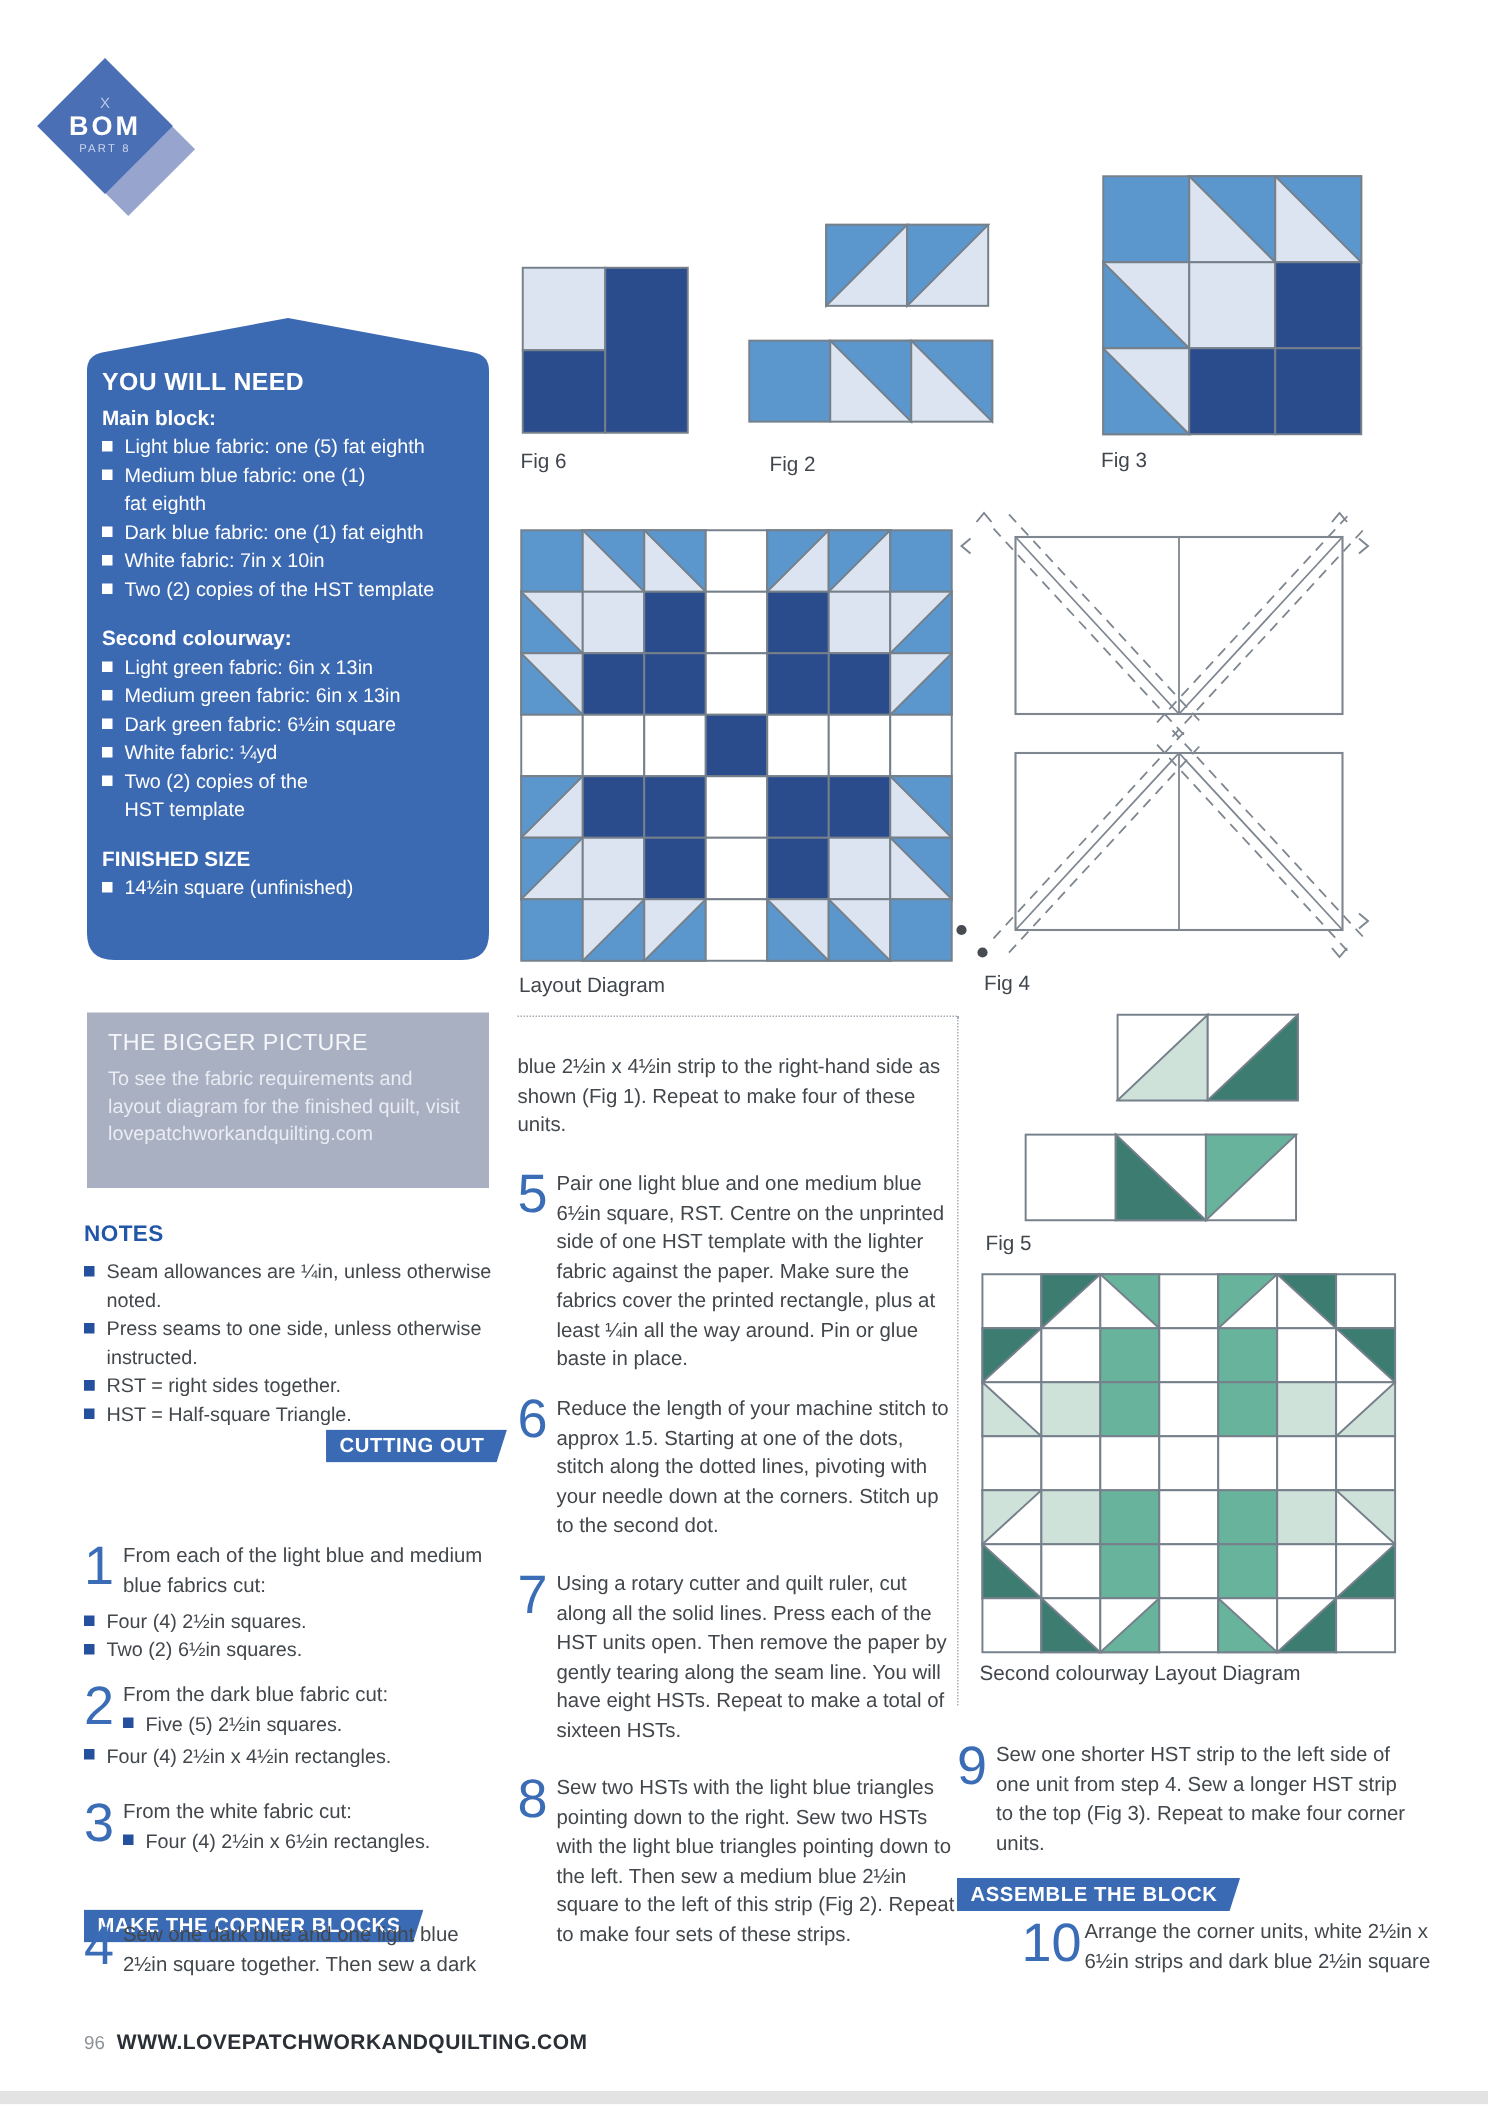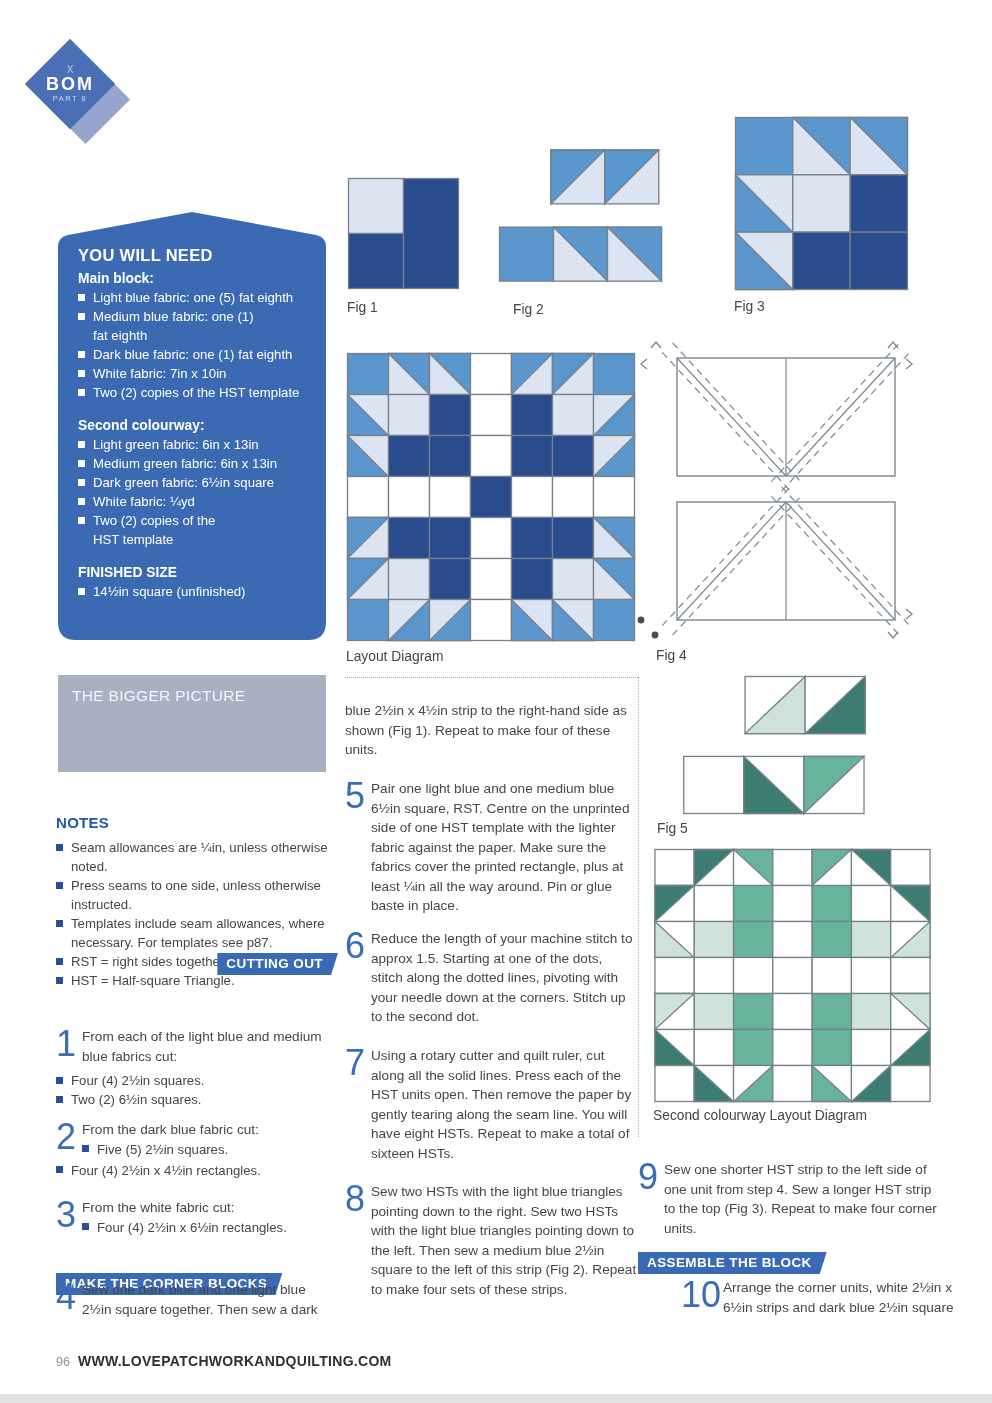--- a/index.html
+++ b/index.html
@@ -10,30 +10,30 @@
   .diamond{position:absolute;width:63px;height:63px;transform:rotate(45deg);}
   .badge-text{position:absolute;display:flex;flex-direction:column;align-items:center;justify-content:center;
               text-align:center;color:#fff;}
   .badge-x{font-size:10px;color:#b9c6e4;line-height:10px;}
   .badge-title{font-size:18px;font-weight:bold;letter-spacing:2px;line-height:19px;}
   .badge-sub{font-size:7.5px;color:#ccd6ec;letter-spacing:1.5px;line-height:9px;}
   
   .ywn{position:absolute;left:58px;top:212px;width:268px;height:428px;}
   .ywn svg.bg{position:absolute;left:0;top:0;}
   .ywn-content{position:absolute;left:0;top:0;width:268px;box-sizing:border-box;
-               padding:34px 14px 0 20px;color:#fff;}
+               padding:34px 14px 0 10px;color:#fff;}
   .ywn-title{font-size:16.5px;font-weight:bold;letter-spacing:.3px;margin:0 0 6px 0;}
   .sub-h{font-size:13.8px;font-weight:bold;margin:0 0 2px 0;}
   .gap{height:16px;}
   .bitem{position:relative;padding-left:15px;font-size:13.2px;line-height:19px;white-space:pre-line;}
   .bsq{position:absolute;left:0;top:5.5px;width:7px;height:7px;background:#fff;}
   .dark .bsq{background:#24509e;}
   .dark .bitem{color:#42474c;}
   
-  .graybox{position:absolute;left:58px;top:675px;width:268px;height:97px;background:#a9b0c2;
+  .graybox{position:absolute;left:58px;top:675px;width:268px;height:117px;background:#a9b0c2;
            box-sizing:border-box;padding:12px 14px;}
   .graybox h3{margin:0 0 5px 0;font-size:15.5px;font-weight:400;color:#f4f6fa;letter-spacing:.3px;}
   .graybox p{margin:0;font-size:13.2px;line-height:18.5px;color:#e9ecf3;}
   
   .notes-h{font-size:15px;font-weight:bold;color:#2257a8;letter-spacing:.3px;margin:0 0 7px 0;}
   
   .bar{display:inline-block;background:#3a6ab3;color:#fff;font-size:13.5px;font-weight:bold;
        letter-spacing:.4px;padding:3px 15px 4px 9px;
        clip-path:polygon(0 0,100% 0,calc(100% - 7px) 100%,0 100%);}
   
@@ -98,21 +98,21 @@
       <div class="bitem"><span class="bsq"></span><span>14½in square (unfinished)</span></div>
         </div>
     </div>
   </div>
 
   <div class="quilt" style="left:347px;top:177px;"><svg width="113" height="113" viewBox="-1.5 -1.5 113 113">
         <rect x="0" y="0" width="55" height="55" fill="#dbe4f0" stroke="#76808b" stroke-width="1.3"></rect>
         <rect x="0" y="55" width="55" height="55" fill="#2a4b8c" stroke="#76808b" stroke-width="1.3"></rect>
         <rect x="55" y="0" width="55" height="110" fill="#2a4b8c" stroke="#76808b" stroke-width="1.3"></rect>
       </svg></div>
-  <div class="caption" style="left:347px;top:300px;">Fig 1</div>
+  <div class="caption" style="left:347px;top:300px;">Fig 6</div>
 
   <div class="quilt" style="left:498px;top:148px;"><svg width="165" height="135" viewBox="-1.5 -1.5 165 134.21999999999997">
         <rect x="51.3" y="0" width="54" height="54" fill="#dbe4f0" stroke="#76808b" stroke-width="1.3"></rect>
         <polygon points="51.3,0 105.3,0 51.3,54" fill="#5b97cd" stroke="#76808b" stroke-width="1.3"></polygon>
         <rect x="105.3" y="0" width="54" height="54" fill="#dbe4f0" stroke="#76808b" stroke-width="1.3"></rect>
         <polygon points="105.3,0 159.3,0 105.3,54" fill="#5b97cd" stroke="#76808b" stroke-width="1.3"></polygon>
         <rect x="0" y="77.22" width="54" height="54" fill="#5b97cd" stroke="#76808b" stroke-width="1.3"></rect>
         <rect x="54" y="77.22" width="54" height="54" fill="#dbe4f0" stroke="#76808b" stroke-width="1.3"></rect>
         <polygon points="54,77.22 108,77.22 108,131.22" fill="#5b97cd" stroke="#76808b" stroke-width="1.3"></polygon>
         <rect x="108" y="77.22" width="54" height="54" fill="#dbe4f0" stroke="#76808b" stroke-width="1.3"></rect>
@@ -314,29 +314,30 @@
         <polygon points="235.8,216 235.8,252 196.5,252" fill="#3d7d71" stroke="#76808b" stroke-width="1.3"></polygon>
         <rect x="235.79999999999998" y="216" width="39.3" height="36" fill="#ffffff" stroke="#76808b" stroke-width="1.3"></rect>
       </svg></div>
   <div class="caption" style="left:653px;top:1108px;">Second colourway Layout Diagram</div>
 
   <div class="dotline-h" style="left:345px;top:677px;width:293px;"></div>
   <div class="dotline-v" style="left:638px;top:677px;height:460px;"></div>
 
   <div class="graybox">
     <h3>THE BIGGER PICTURE</h3>
+    <p>To see the fabric requirements and layout diagram for the finished quilt, visit lovepatchworkandquilting.com</p>
   </div>
 
   <div class="abs dark" style="left:56px;top:814px;width:278px;">
     <div class="notes-h">NOTES</div>
     <div>
 
     <div class="bitem"><span class="bsq"></span><span>Seam allowances are ¼in, unless otherwise noted.</span></div>
         <div class="bitem"><span class="bsq"></span><span>Press seams to one side, unless otherwise instructed.</span></div>
-        <div class="bitem"><span class="bsq"></span><span>Templates include seam allowances, where necessary. For templates see p87.</span></div>
+        <div class="bitem"><span class="bsq"></span></div>
         <div class="bitem"><span class="bsq"></span><span>RST = right sides together.</span></div>
         <div class="bitem"><span class="bsq"></span><span>HST = Half-square Triangle.</span></div>
       </div>
   </div>
 
   <div class="abs" style="left:56px;top:953px;width:282px;text-align:right;">
     <span class="bar">CUTTING OUT</span>
   </div>
 
   <div class="abs dark" style="left:56px;top:1027px;width:282px;">

